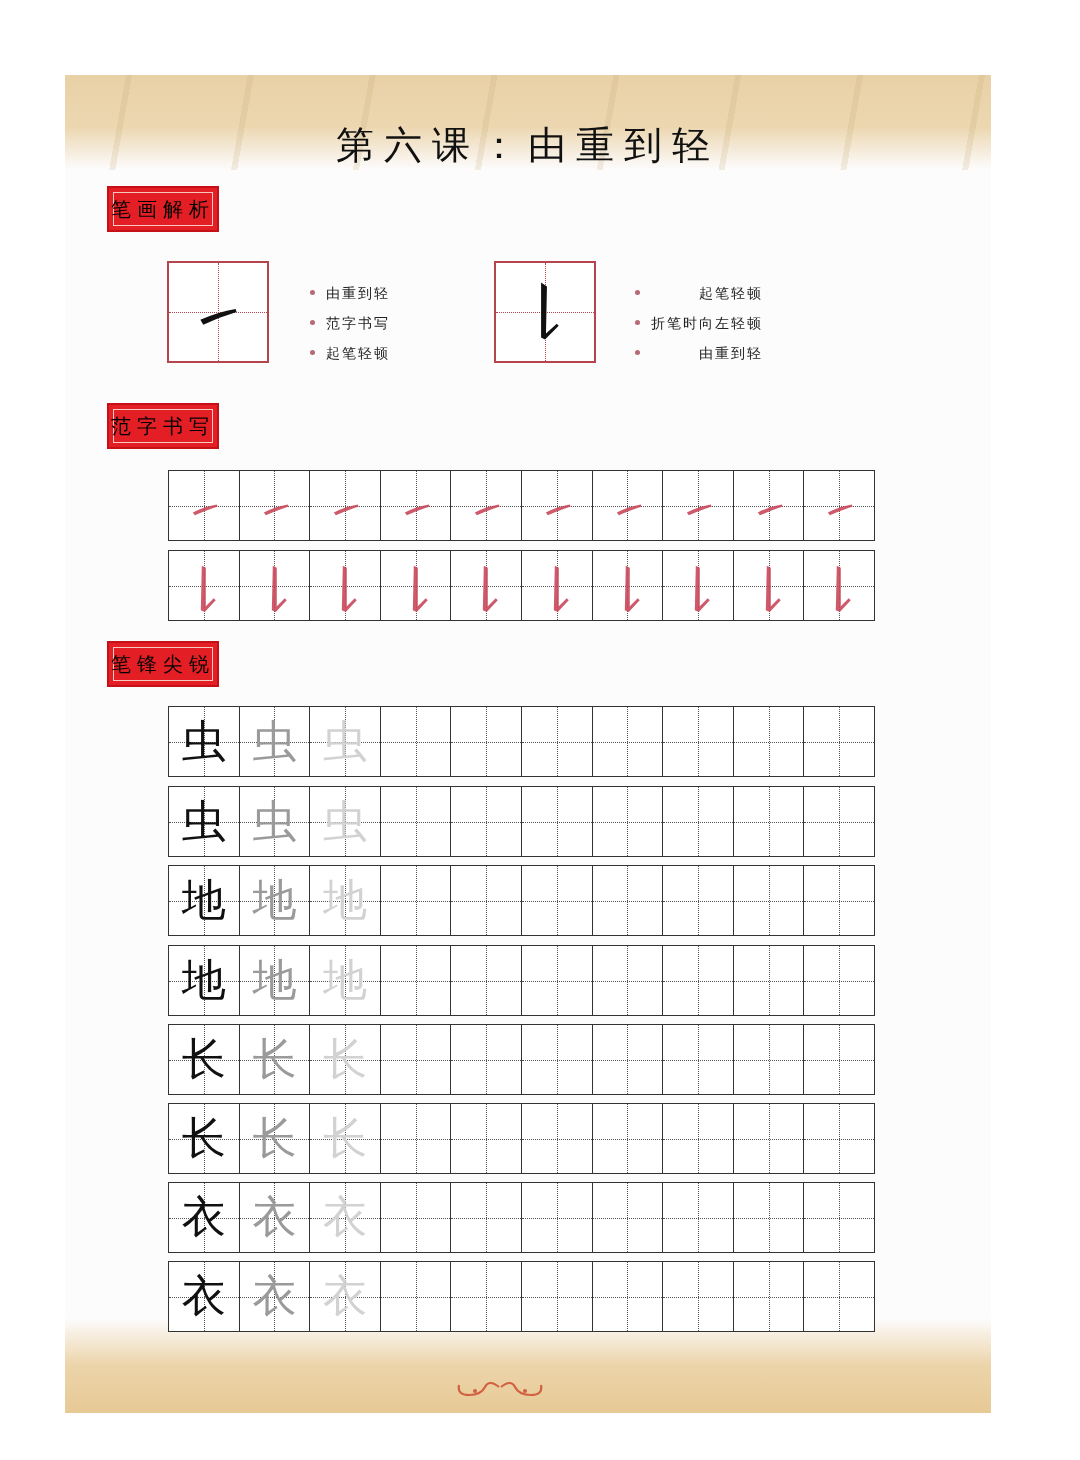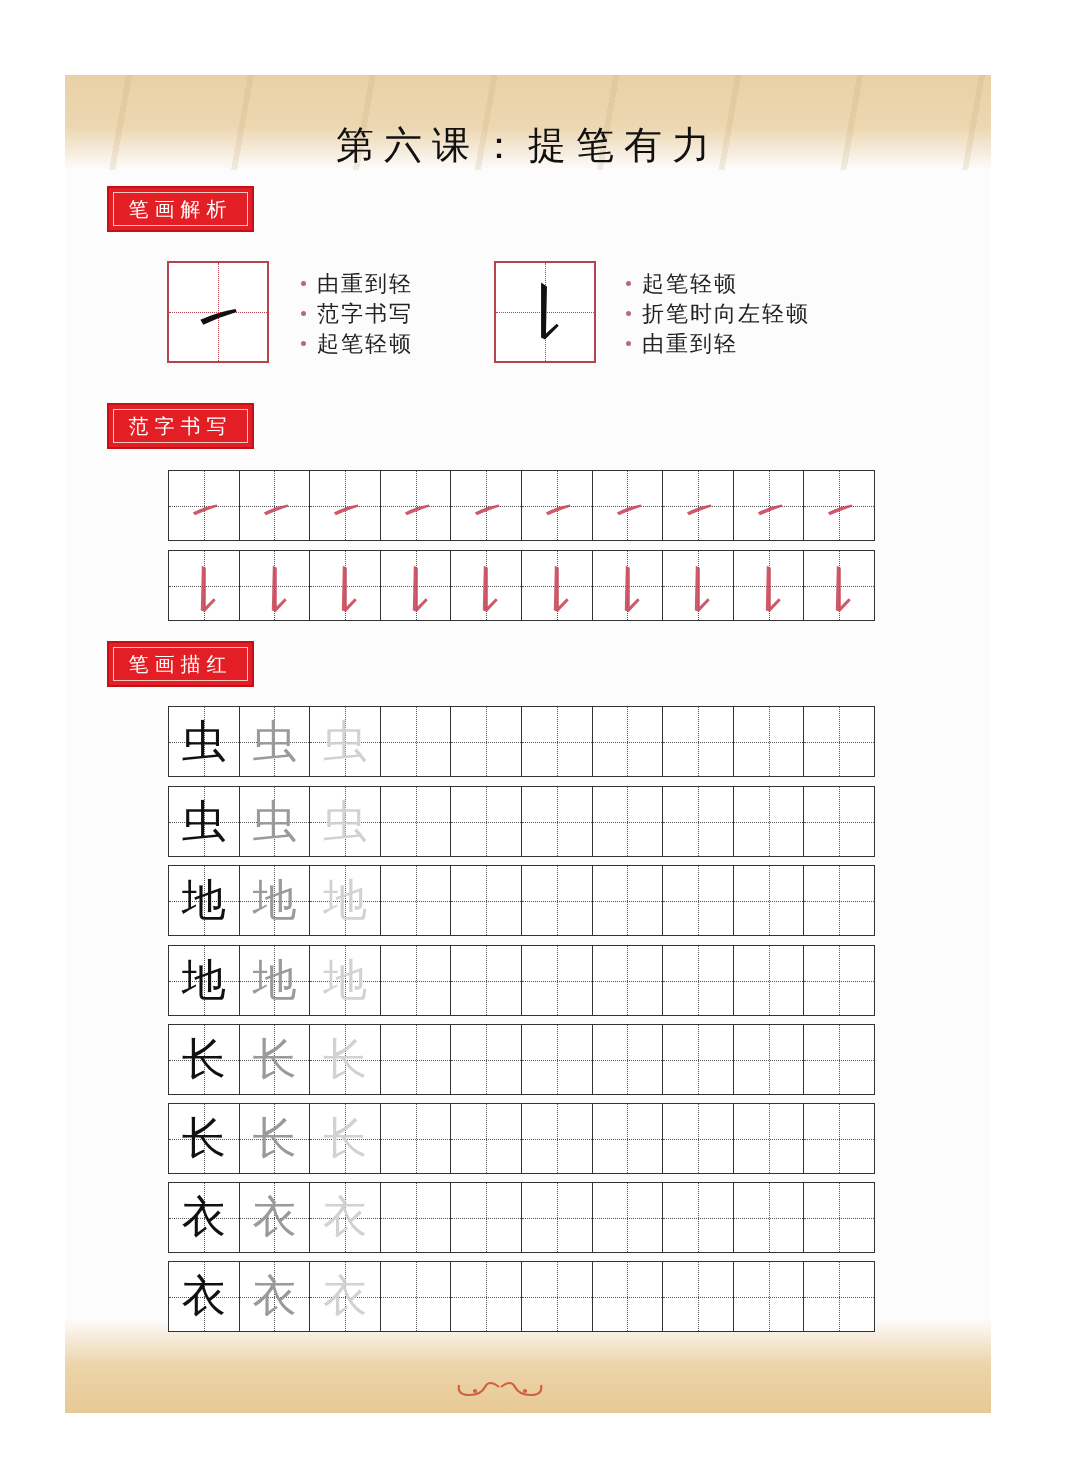--- a/index.html
+++ b/index.html
@@ -5,48 +5,48 @@
   html,body{margin:0;padding:0;background:#ffffff;}
   body{width:1080px;height:1460px;position:relative;overflow:hidden;font-family:"DejaVu Serif",serif;}
   .page{position:absolute;left:65px;top:75px;width:926px;height:1338px;background:#fdfcfd;overflow:hidden;}
   .band-top{position:absolute;left:0;top:0;width:100%;height:95px;
     background:linear-gradient(180deg,#e9d1a6 0%,#ecd7b1 55%,rgba(253,252,253,0) 100%);}
   .band-top::after{content:"";position:absolute;inset:0;
     background:repeating-linear-gradient(100deg,rgba(200,170,120,0.0) 0 60px,rgba(190,160,110,0.18) 60px 66px,rgba(200,170,120,0) 66px 120px);}
   .band-bottom{position:absolute;left:0;bottom:0;width:100%;height:95px;
     background:linear-gradient(0deg,#e7c995 0%,#ecd4aa 50%,rgba(253,252,253,0) 100%);}
   .title{position:absolute;left:0;width:100%;top:45px;text-align:center;font-size:38px;letter-spacing:10px;color:#111;font-family:"DejaVu Serif",serif;}
-  .badge{position:absolute;left:42px;width:147px;height:46px;background:#e31e24;border:2px solid #c41016;box-sizing:border-box;
-    display:flex;align-items:center;justify-content:center;color:#ffffff;font-size:20px;letter-spacing:6px;}
+  .badge{position:absolute;left:42px;width:112px;height:46px;background:#e31e24;border:2px solid #c41016;box-sizing:border-box;
+    display:flex;align-items:center;justify-content:center;color:#000000;font-size:20px;letter-spacing:6px;}
   .badge::before{content:"";position:absolute;inset:4px;border:1.5px solid #f6c9c0;}
   .badge span{position:relative;}
   .stroke-box{position:absolute;width:102px;height:102px;border:2px solid #b5444c;box-sizing:border-box;background:#fff;}
   .stroke-box .vh{position:absolute;left:50%;top:0;bottom:0;border-left:1.5px dotted #b5444c;}
   .stroke-box .hh{position:absolute;top:50%;left:0;right:0;border-top:1.5px dotted #b5444c;}
-  .bullets{position:absolute;list-style:none;margin:4px;padding:0;font-size:22px;color:#222;line-height:30px;}
+  .bullets{position:absolute;list-style:none;margin:13px;padding:0;font-size:14px;color:#222;line-height:30px;text-align:right;}
   .bullets li{position:relative;padding-left:18px;letter-spacing:2px;}
   .bullets li::before{content:"";position:absolute;left:2px;top:12px;width:5px;height:5px;border-radius:50%;background:#b56a74;}
   .grid-row{position:absolute;left:103px;width:707px;height:71px;display:flex;border:1.5px solid #333;box-sizing:border-box;background:#fff;}
   .cell{flex:1;position:relative;border-right:1.5px solid #333;}
   .cell:last-child{border-right:none;}
   .cell .v{position:absolute;left:50%;top:0;bottom:0;border-left:1.3px dotted #555;}
   .cell .h{position:absolute;top:50%;left:0;right:0;border-top:1.3px dotted #555;}
   .cell .ch{position:absolute;inset:0;display:flex;align-items:center;justify-content:center;font-size:44px;font-family:"DejaVu Serif",serif;}
   .cell svg{position:absolute;left:0;top:0;width:100%;height:100%;}
   .pagenum{position:absolute;left:0;width:100%;top:1277px;text-align:center;font-size:22px;color:#222;}
   .flourish{position:absolute;left:390px;top:1302px;width:90px;height:22px;}
 </style>
 </head>
 <body>
 
 <div class="page">
   <div class="band-top"></div>
   <div class="band-bottom"></div>
 
-  <div class="title">第六课：提笔有力</div>
+  <div class="title">第六课：由重到轻</div>
 
   <div class="badge" style="top:111px">
     <span>笔画解析</span>
   </div>
 
   <div class="stroke-box" style="left:102px;top:186px">
     <div class="vh"></div>
       <div class="hh"></div>
     <svg viewBox="0 0 100 100" style="position:absolute;inset:0;width:100%;height:100%">
       <path d="M32 58 Q50 50 68 47 L69 50 Q52 55 35 63 Z" fill="#111"></path>
@@ -214,21 +214,21 @@
       <div class="cell">
         <div class="v"></div>
         <div class="h"></div>
         <svg viewBox="0 0 70 70" preserveAspectRatio="none">
           <path d="M33 15 L37 17 L37 56 L45 48 L47 50 L36 62 L32 60 Z" fill="#c9475a" opacity="0.9"></path>
         </svg>
       </div>
     </div>
 
   <div class="badge" style="top:566px">
-    <span>笔画描红</span>
+    <span>笔锋尖锐</span>
   </div>
 
   <div id="example-rows">
       <div class="grid-row" style="top: 631px;">
         <div class="cell">
           <div class="v"></div>
           <div class="h"></div>
           <span class="ch" style="color: rgb(17, 17, 17);">虫</span>
         </div>
         <div class="cell">

